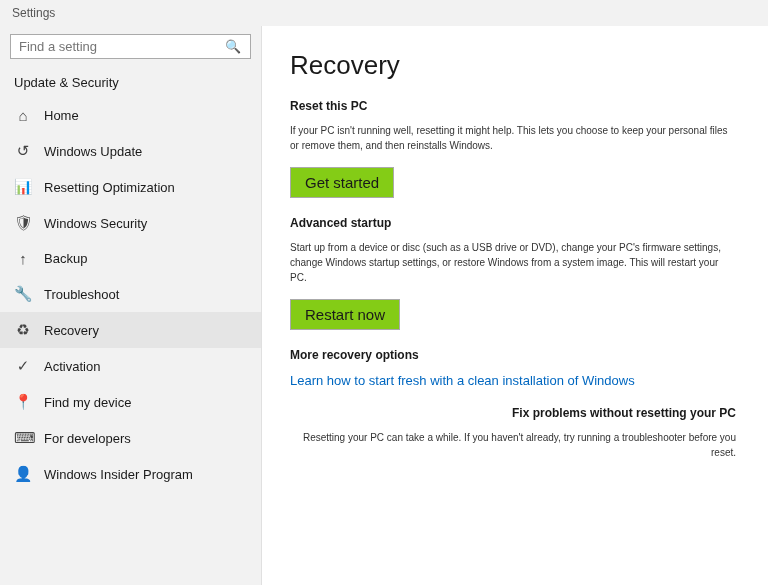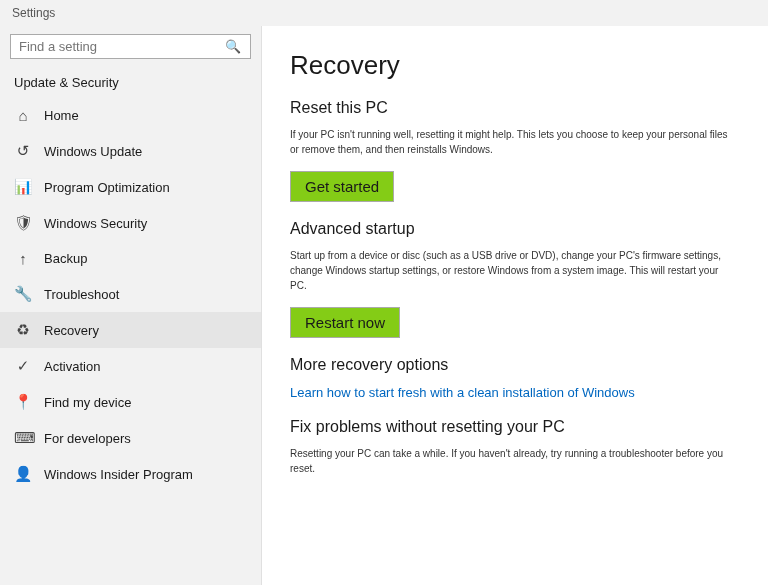--- a/index.html
+++ b/index.html
@@ -88,22 +88,22 @@
       padding: 24px 32px 24px 28px;
       overflow-y: auto;
     }
     .page-title {
       font-size: 26px;
       font-weight: 300;
       color: #1a1a1a;
       margin-bottom: 18px;
     }
     .section-title {
-      font-size: 16px;
-      font-weight: 400;
+      font-size: 12px;
+      font-weight: 700;
       color: #1a1a1a;
       margin-bottom: 10px;
     }
     .section-desc {
       font-size: 10px;
       color: #333;
       line-height: 1.5;
       margin-bottom: 14px;
     }
     .btn {
@@ -122,20 +122,21 @@
       color: #0067c0;
       font-size: 13px;
       cursor: pointer;
       text-decoration: none;
     }
     .more-options-section {
       margin-top: 4px;
     }
     .fix-section {
       margin-top: 18px;
+      text-align: right;
     }
   </style>
 </head>
 <body>
 
 <div class="title-bar">
   <span>Settings</span>
 </div>
 
 <div class="main-layout">
@@ -153,21 +154,21 @@
         <div class="sidebar-item">
           <span class="sidebar-icon">⌂</span>
           <span>Home</span>
         </div>
         <div class="sidebar-item">
           <span class="sidebar-icon">↺</span>
           <span>Windows Update</span>
         </div>
         <div class="sidebar-item">
           <span class="sidebar-icon">📊</span>
-          <span>Program Optimization</span>
+          <span>Resetting Optimization</span>
         </div>
         <div class="sidebar-item">
           <span class="sidebar-icon">🛡</span>
           <span>Windows Security</span>
         </div>
         <div class="sidebar-item">
           <span class="sidebar-icon">↑</span>
           <span>Backup</span>
         </div>
         <div class="sidebar-item">

